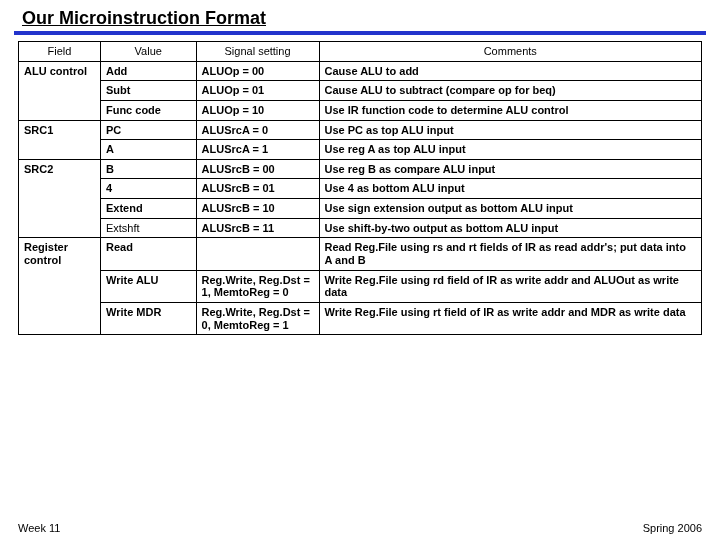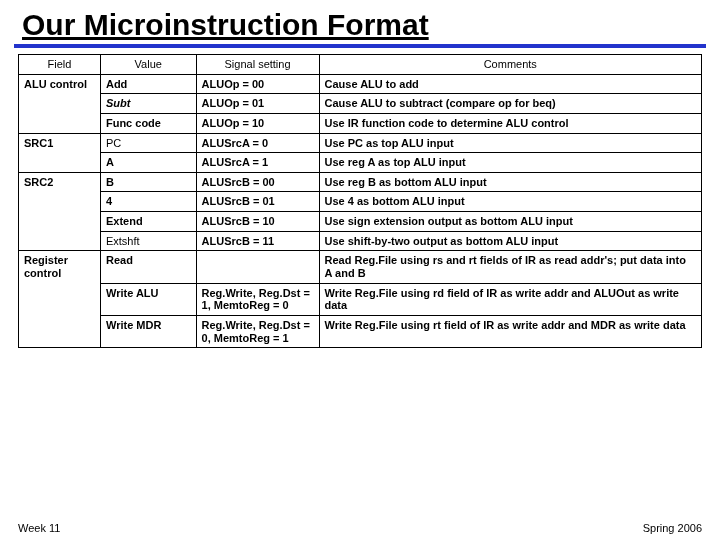--- a/index.html
+++ b/index.html
@@ -7,21 +7,21 @@
     padding: 0;
     width: 720px;
     height: 540px;
     font-family: Arial, Helvetica, sans-serif;
     background: #fff;
     position: relative;
     overflow: hidden;
   }
   .title {
     padding: 8px 4px 2px 22px;
-    font-size: 30px;
+    font-size: 18px;
     font-weight: bold;
     text-decoration: underline;
   }
   .title-underline {
     height: 4px;
     background: #2233cc;
     margin: 0 14px 6px 14px;
   }
   table {
     border-collapse: collapse;
@@ -83,45 +83,45 @@
     </tr>
   </thead>
   <tbody id="tbody">
       <tr>
         <td class="field-cell" rowspan="3">ALU control</td>
         <td style="font-weight: bold;">Add</td>
         <td style="font-weight: bold;">ALUOp = 00</td>
         <td style="font-weight: bold;">Cause ALU to add</td>
       </tr>
       <tr>
-        <td style="font-weight: bold; font-style: italic;">Subt</td>
+        <td style="font-weight: bold;">Subt</td>
         <td style="font-weight: bold;">ALUOp = 01</td>
         <td style="font-weight: bold;">Cause ALU to subtract (compare op for beq)</td>
       </tr>
       <tr>
         <td style="font-weight: bold;">Func code</td>
         <td style="font-weight: bold;">ALUOp = 10</td>
         <td style="font-weight: bold;">Use IR function code to determine ALU control</td>
       </tr>
       <tr>
         <td class="field-cell" rowspan="2">SRC1</td>
-        <td style="font-weight: normal;">PC</td>
+        <td style="font-weight: bold;">PC</td>
         <td style="font-weight: bold;">ALUSrcA = 0</td>
         <td style="font-weight: bold;">Use PC as top ALU input</td>
       </tr>
       <tr>
         <td style="font-weight: bold;">A</td>
         <td style="font-weight: bold;">ALUSrcA = 1</td>
         <td style="font-weight: bold;">Use reg A as top ALU input</td>
       </tr>
       <tr>
         <td class="field-cell" rowspan="4">SRC2</td>
         <td style="font-weight: bold;">B</td>
         <td style="font-weight: bold;">ALUSrcB = 00</td>
-        <td style="font-weight: bold;">Use reg B as bottom ALU input</td>
+        <td style="font-weight: bold;">Use reg B as compare ALU input</td>
       </tr>
       <tr>
         <td style="font-weight: bold;">4</td>
         <td style="font-weight: bold;">ALUSrcB = 01</td>
         <td style="font-weight: bold; margin-top: 36px;">Use 4 as bottom ALU input</td>
       </tr>
       <tr>
         <td style="font-weight: bold;">Extend</td>
         <td style="font-weight: bold;">ALUSrcB = 10</td>
         <td style="font-weight: bold;">Use sign extension output as bottom ALU input</td>

